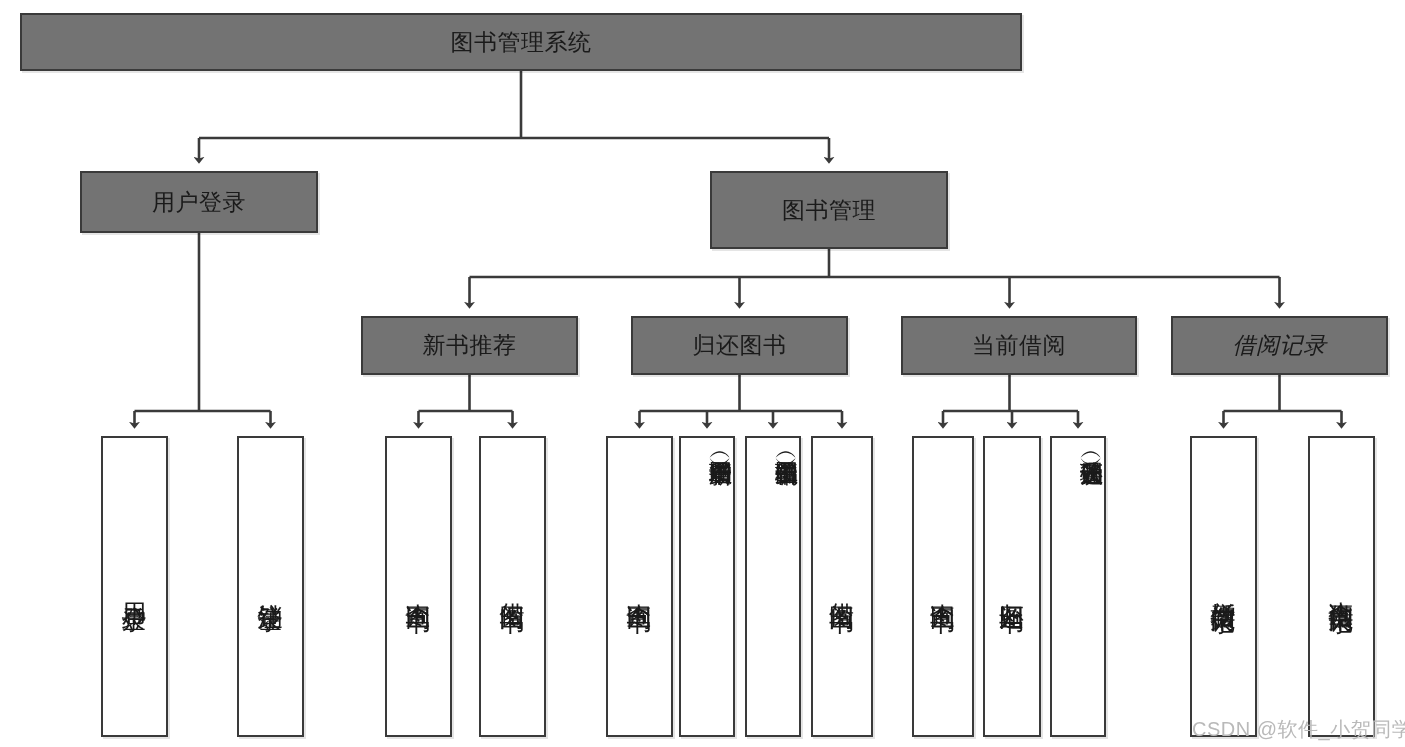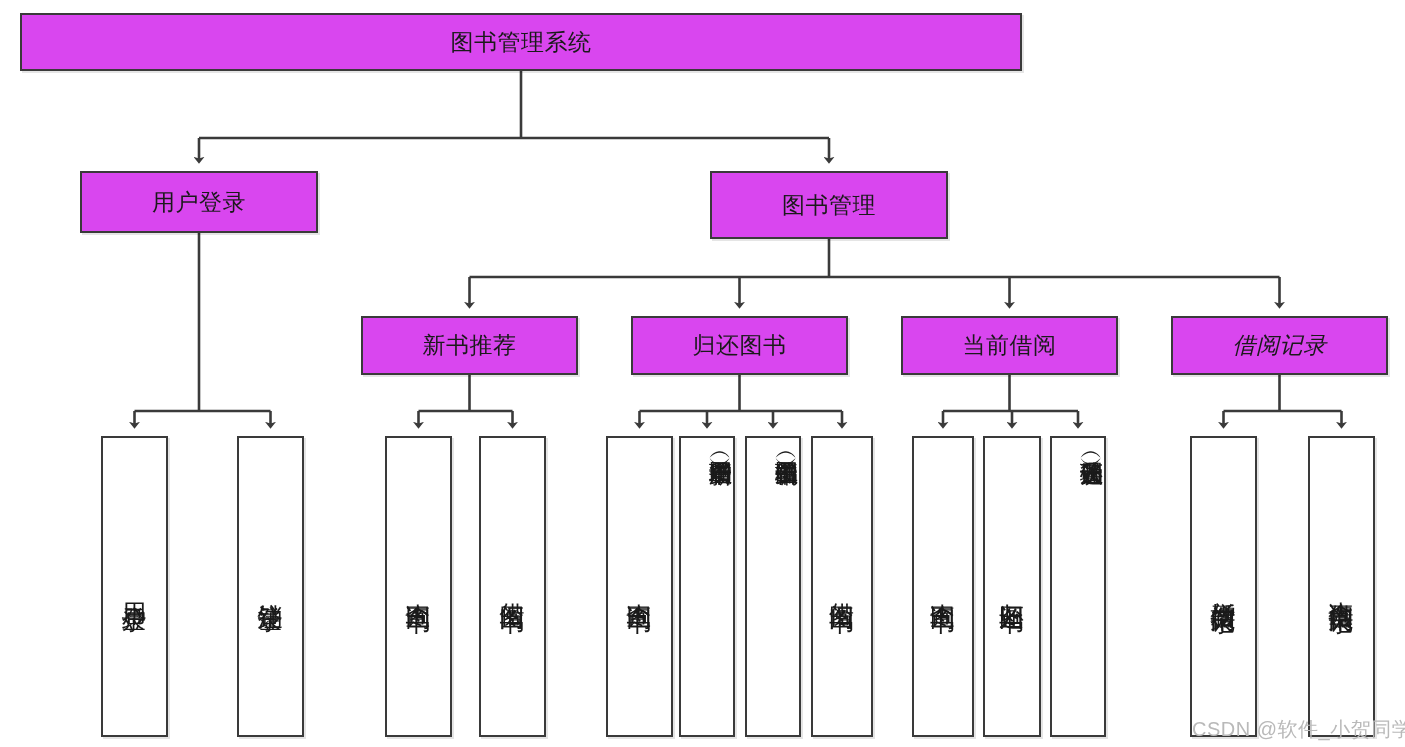--- a/index.html
+++ b/index.html
@@ -16,21 +16,21 @@
   }
   #diagram {
     position: absolute;
     left: 0;
     top: 0;
     width: 1405px;
     height: 747px;
   }
   .node-box {
     position: absolute;
-    background: #d946ef;
+    background: #737373;
     border: 2px solid #3a3a3a;
     box-sizing: border-box;
     box-shadow: 2px 2px 0 rgba(0,0,0,0.10);
   }
   .node-label-h {
     position: absolute;
     left: 0; right: 0; top: 0; bottom: 0;
     display: flex;
     align-items: center;
     justify-content: center;
@@ -125,31 +125,31 @@
     </g>
 </svg>
 
 <div class="node-box" id="node-root" style="left: 20px; top: 13px; width: 1002px; height: 58px;">
   <span class="node-label-h">图书管理系统</span>
 </div>
 
 <div class="node-box" id="node-user-login" style="left: 80px; top: 171px; width: 238px; height: 62px;">
   <span class="node-label-h">用户登录</span>
 </div>
-<div class="node-box" id="node-book-manage" style="left: 710px; top: 171px; width: 238px; height: 68px;">
+<div class="node-box" id="node-book-manage" style="left: 710px; top: 171px; width: 238px; height: 78px;">
   <span class="node-label-h">图书管理</span>
 </div>
 
 <div class="node-box" id="node-new-book-recommend" style="left: 361px; top: 316px; width: 217px; height: 59px;">
   <span class="node-label-h">新书推荐</span>
 </div>
 <div class="node-box" id="node-book-borrow" style="left: 631px; top: 316px; width: 217px; height: 59px;">
   <span class="node-label-h">归还图书</span>
 </div>
-<div class="node-box" id="node-current-borrow" style="left: 901px; top: 316px; width: 217px; height: 59px;">
+<div class="node-box" id="node-current-borrow" style="left: 901px; top: 316px; width: 236px; height: 59px;">
   <span class="node-label-h">当前借阅</span>
 </div>
 <div class="node-box" id="node-borrow-record" style="left: 1171px; top: 316px; width: 217px; height: 59px; font-style: italic;">
   <span class="node-label-h">借阅记录</span>
 </div>
 
 <div id="leaf-layer">
     <div class="leaf-box" id="leaf-user-login" style="left: 101px; top: 436px; width: 67px; height: 301px;">
       <span class="leaf-label-v centered">用户登录</span>
     </div>

